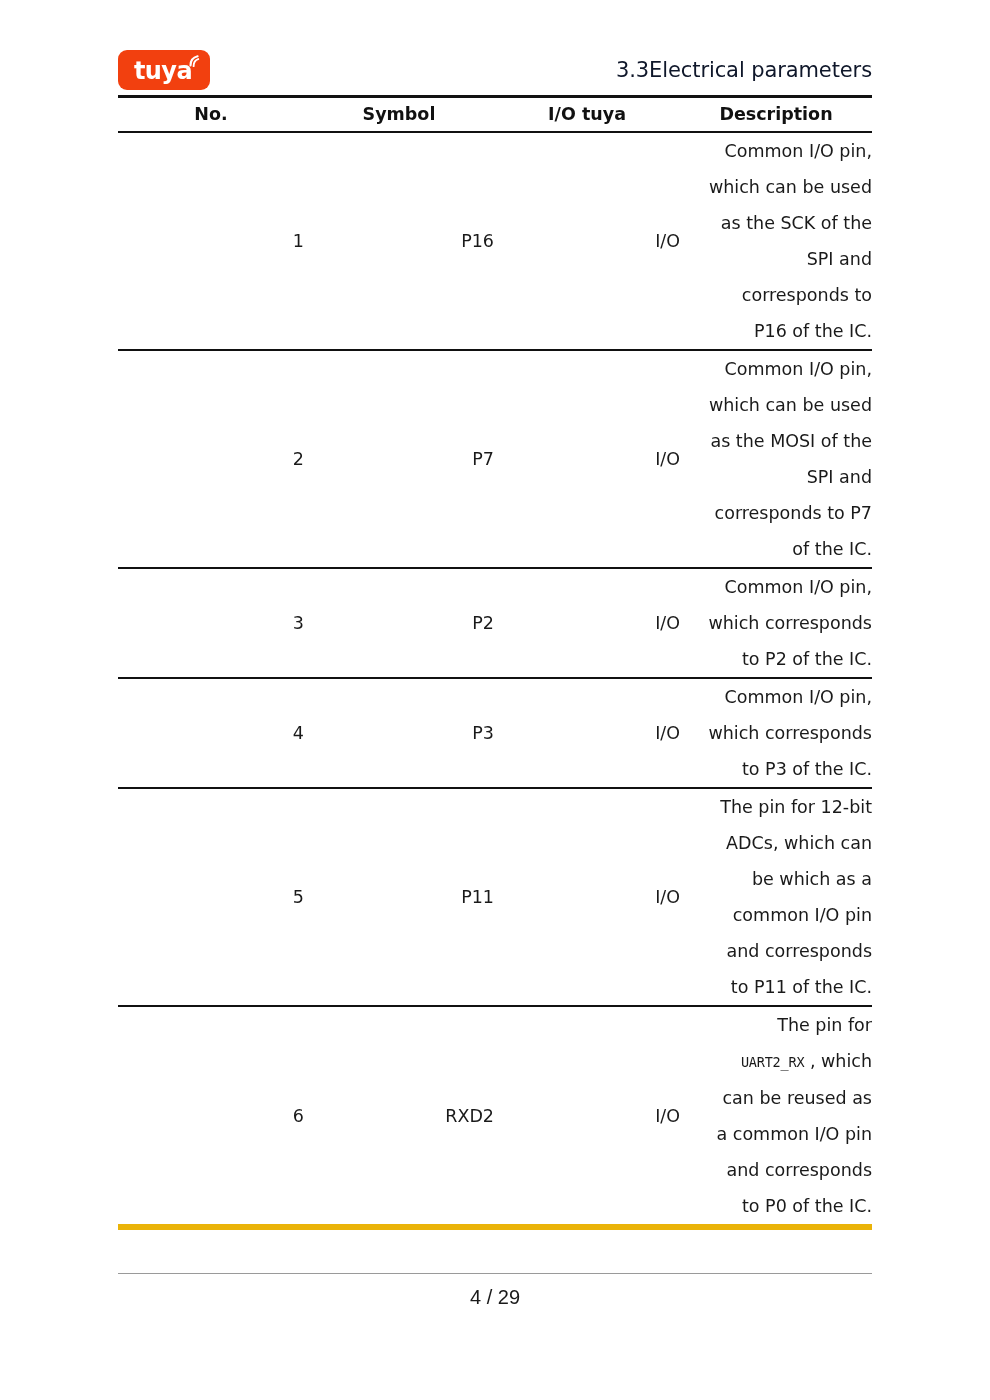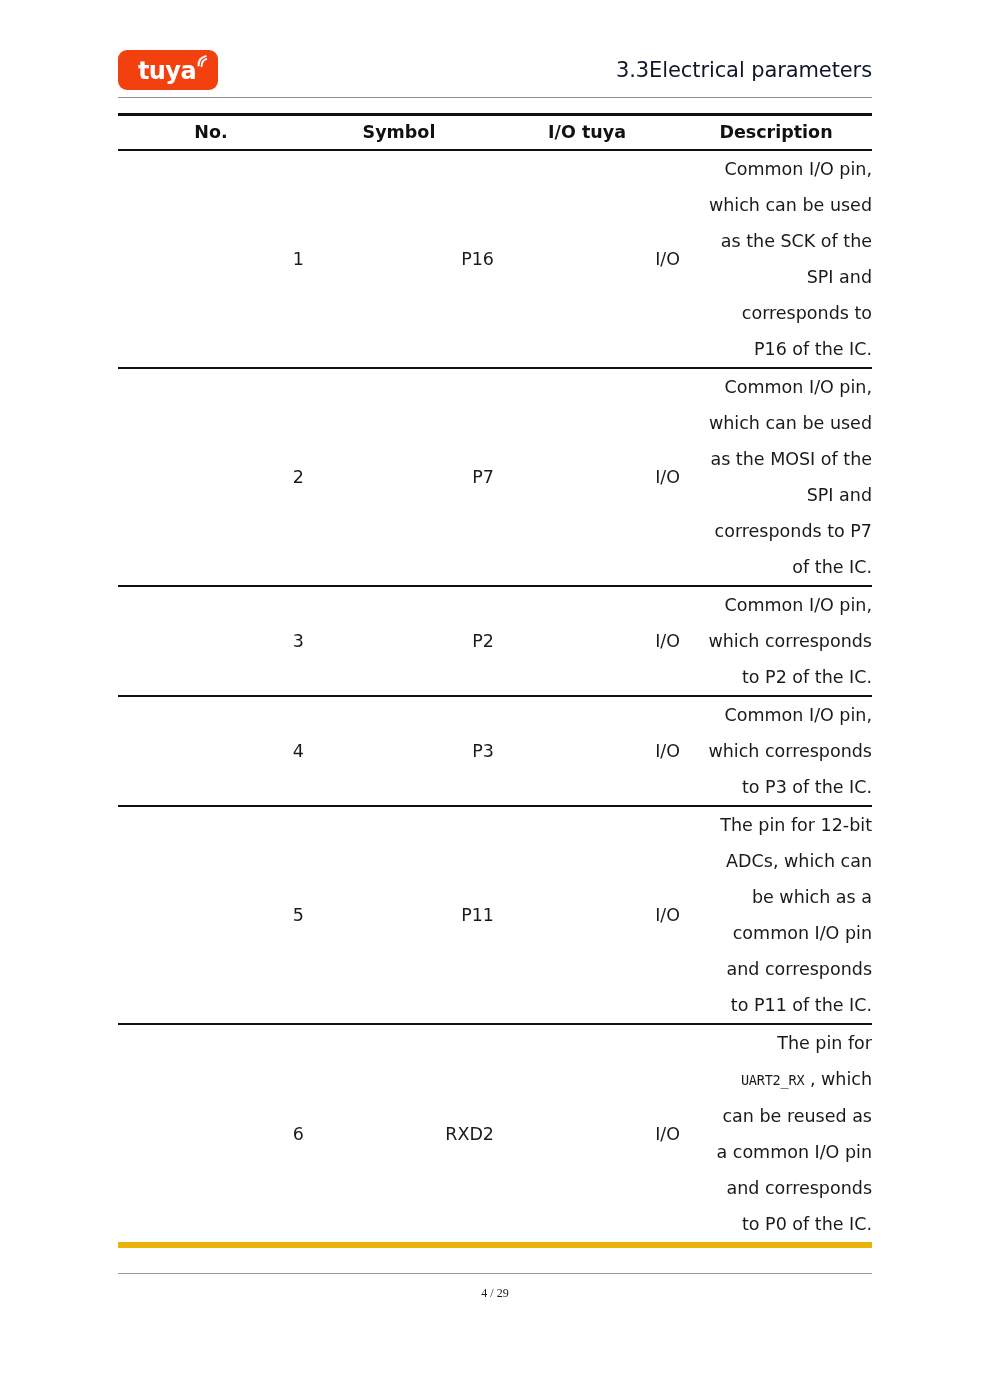--- a/index.html
+++ b/index.html
@@ -30,21 +30,21 @@
     top: 44px;
     width: 754px;
     height: 52px;
     display: flex;
     align-items: center;
     justify-content: space-between;
   }
 
   .logo {
     position: relative;
-    width: 100px;
+    width: 92px;
     height: 40px;
     background: #f2400f;
     border-radius: 9px;
     display: flex;
     align-items: center;
     justify-content: center;
     overflow: visible;
   }
   .logo-text {
     color: #ffffff;
@@ -80,21 +80,21 @@
     top: 97px;
     width: 754px;
     height: 1px;
     background: #8c8c8c;
   }
 
   
   .pin-table {
     position: absolute;
     left: 118px;
-    top: 113px;
+    top: 95px;
     width: 754px;
     border-collapse: collapse;
     table-layout: fixed;
   }
   .pin-table col.c-no    { width: 186px; }
   .pin-table col.c-sym   { width: 190px; }
   .pin-table col.c-io    { width: 186px; }
   .pin-table col.c-desc  { width: 192px; }
 
   .pin-table thead th {
@@ -148,22 +148,22 @@
     width: 754px;
     height: 1px;
     background: #9a9a9a;
   }
   .footer-text {
     position: absolute;
     left: 118px;
     top: 1286px;
     width: 754px;
     text-align: center;
-    font-family: Liberation Serif, serif;
-    font-size: 12px;
+    font-family: Liberation Sans, sans-serif;
+    font-size: 20px;
     color: #1a1a1a;
   }
 </style>
 </head>
 <body>
 
 <div class="page">
 
   <div class="page-header">
     <div class="logo">

